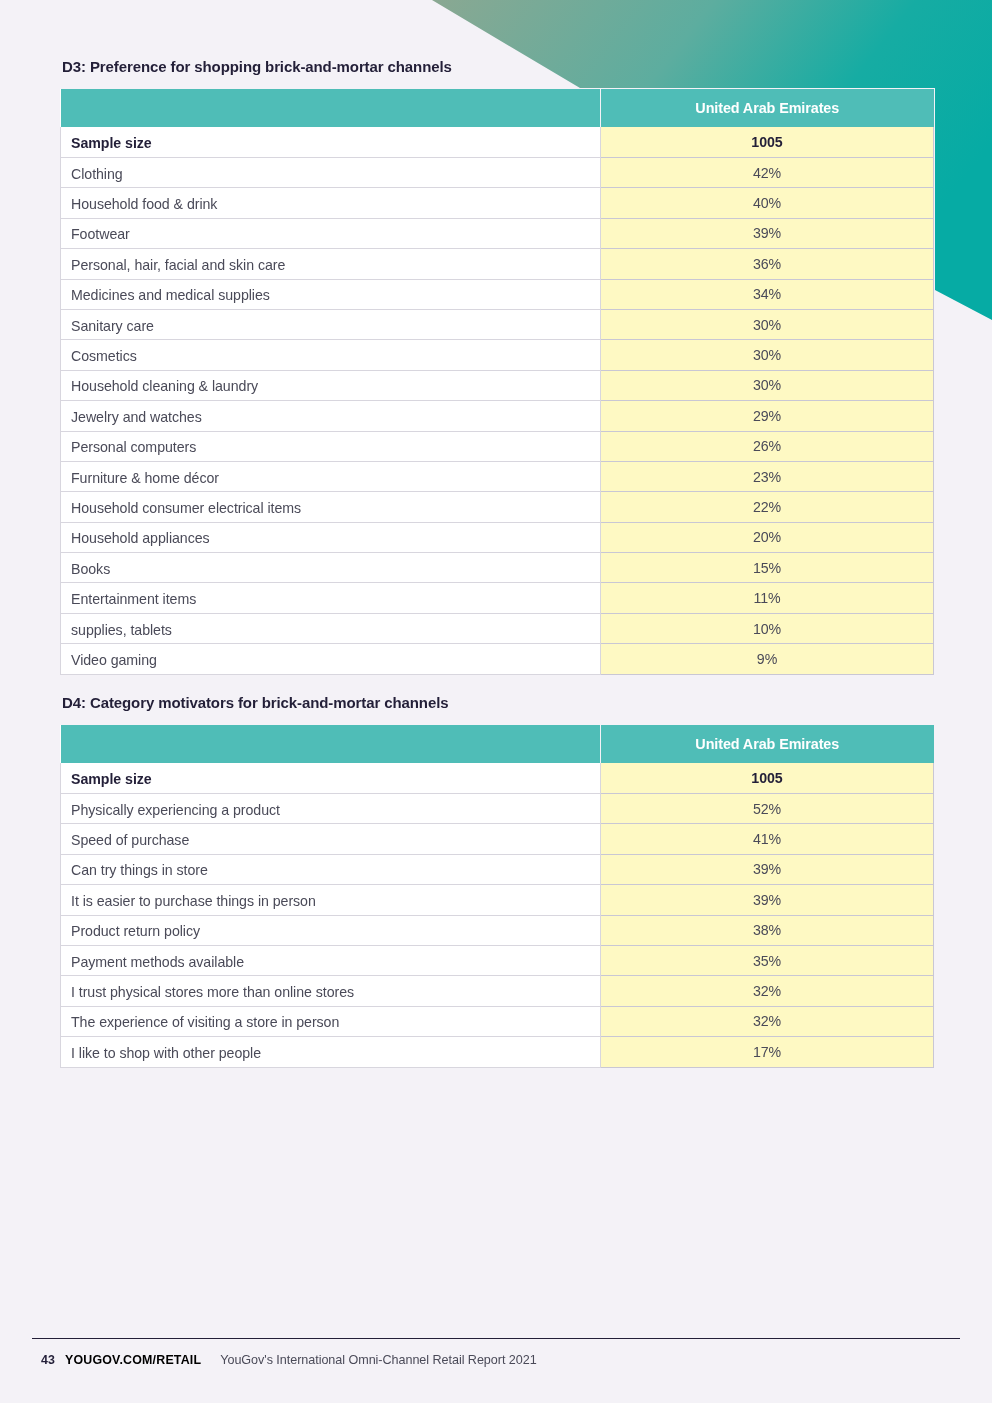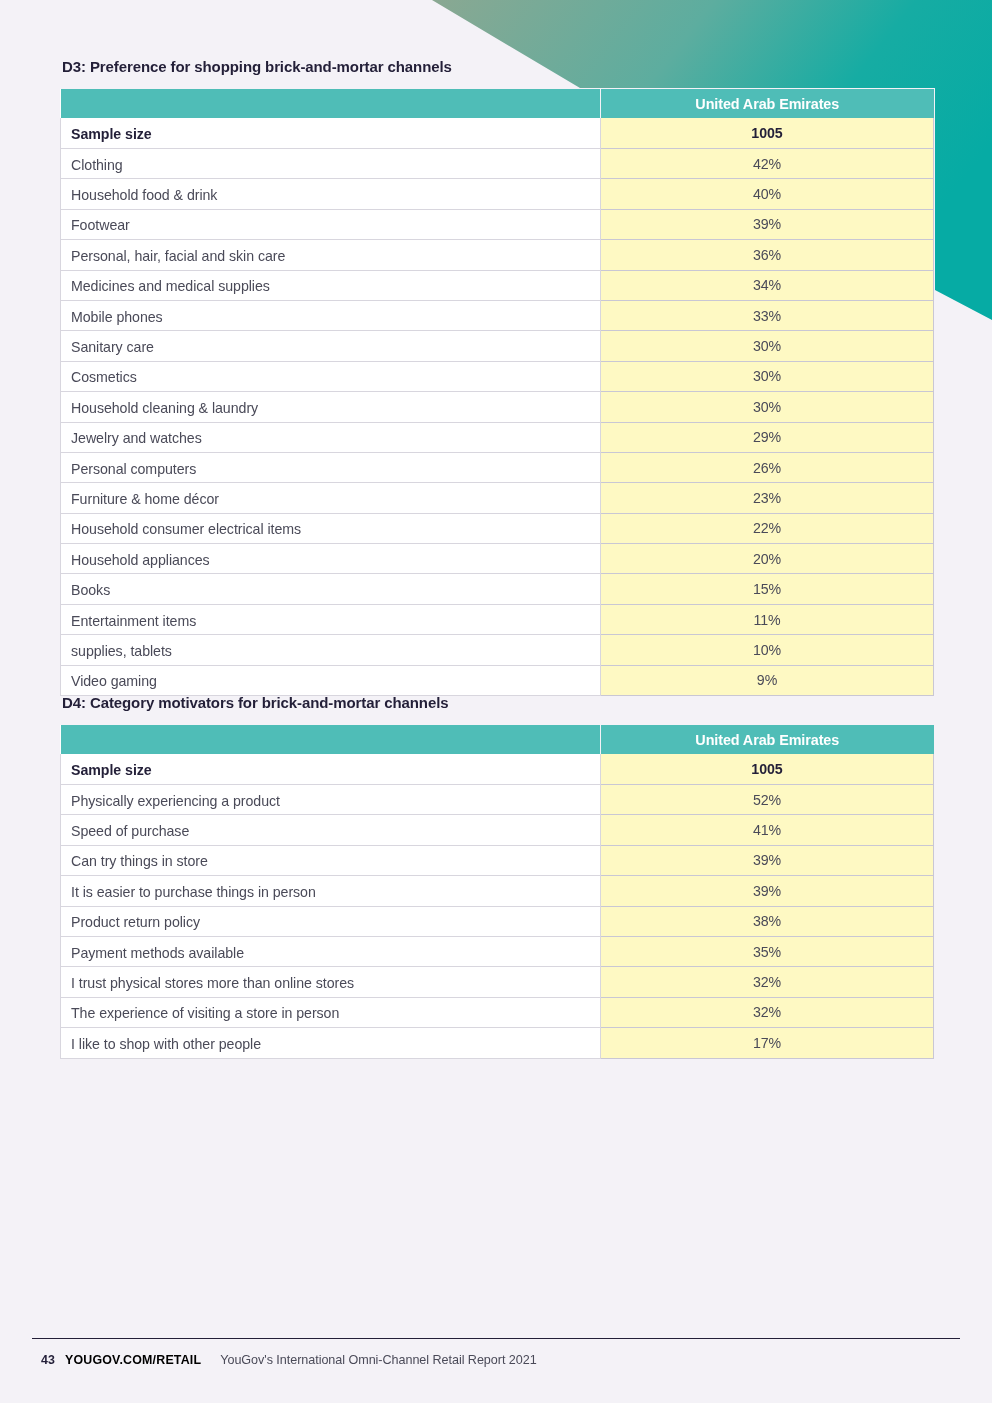--- a/index.html
+++ b/index.html
@@ -57,21 +57,21 @@
     width: 873px;
     background: #ffffff;
   }
 
   table.data-table col.col-label { width: 540px; }
   table.data-table col.col-value { width: 333px; }
 
   
   .hdr-blank, .hdr-value {
     background: #4fbdb7;
-    height: 29px;
+    height: 38px;
     padding: 0;
     border: none;
   }
   .hdr-blank { border-right: 1px solid #f4f2f7; }
   .hdr-value {
     color: #ffffff;
     font-size: 14.4px;
     font-weight: bold;
     text-align: center;
     letter-spacing: -0.1px;
@@ -202,24 +202,20 @@
           </tr>
         <tr>
             <td class="cell-label">Personal, hair, facial and skin care</td>
             <td class="cell-value">36%</td>
           </tr>
         <tr>
             <td class="cell-label">Medicines and medical supplies</td>
             <td class="cell-value">34%</td>
           </tr>
         <tr>
-            <td class="cell-label">Mobile phones</td>
-            <td class="cell-value">33%</td>
-          </tr>
-        <tr>
             <td class="cell-label">Sanitary care</td>
             <td class="cell-value">30%</td>
           </tr>
         <tr>
             <td class="cell-label">Cosmetics</td>
             <td class="cell-value">30%</td>
           </tr>
         <tr>
             <td class="cell-label">Household cleaning &amp; laundry</td>
             <td class="cell-value">30%</td>

